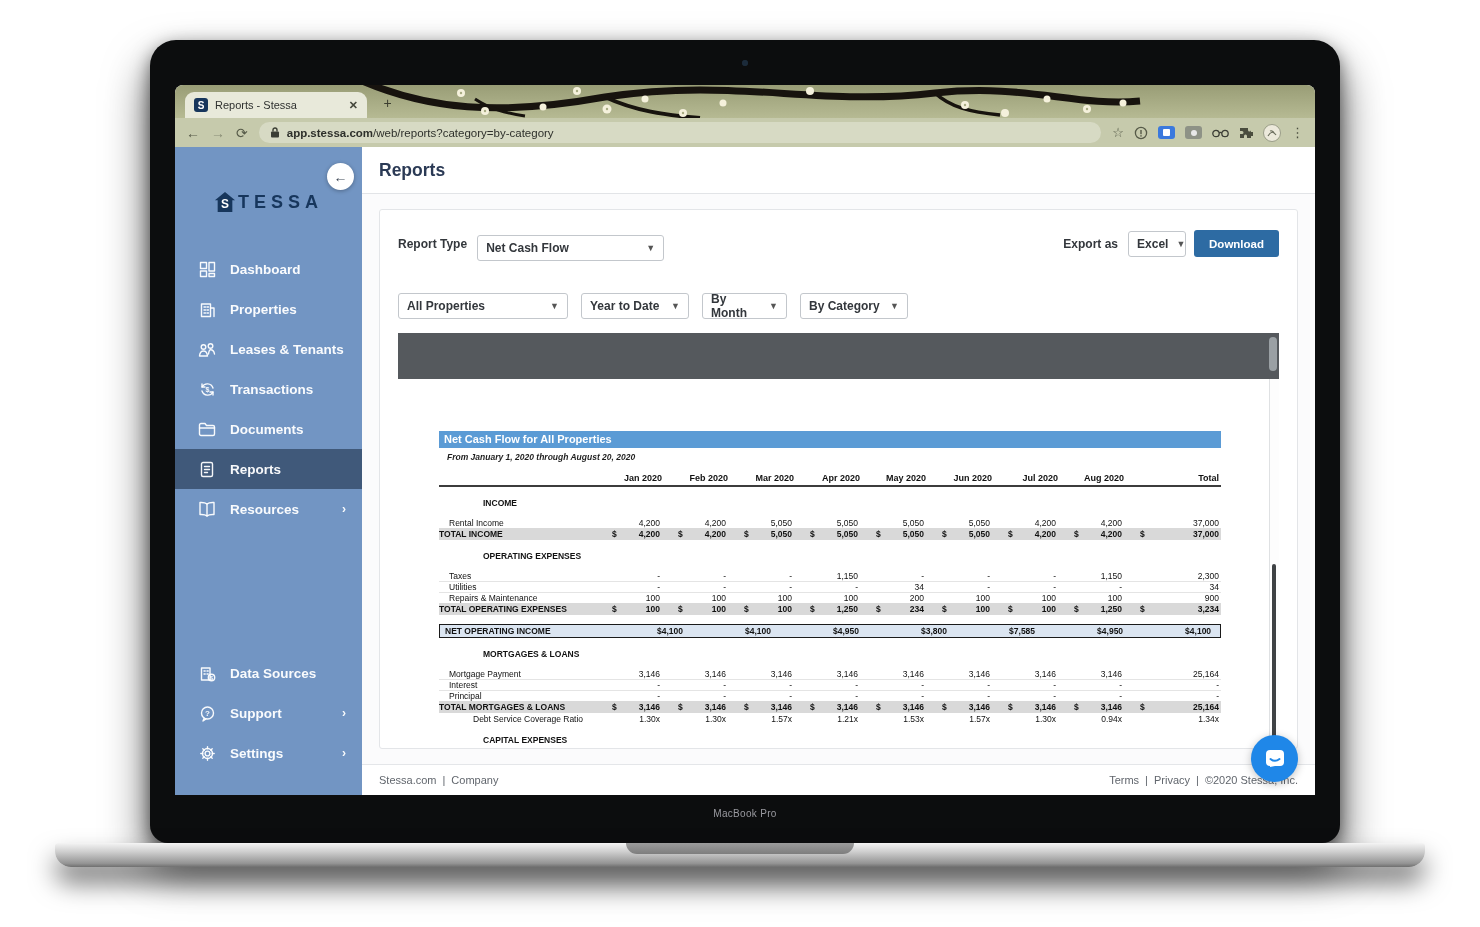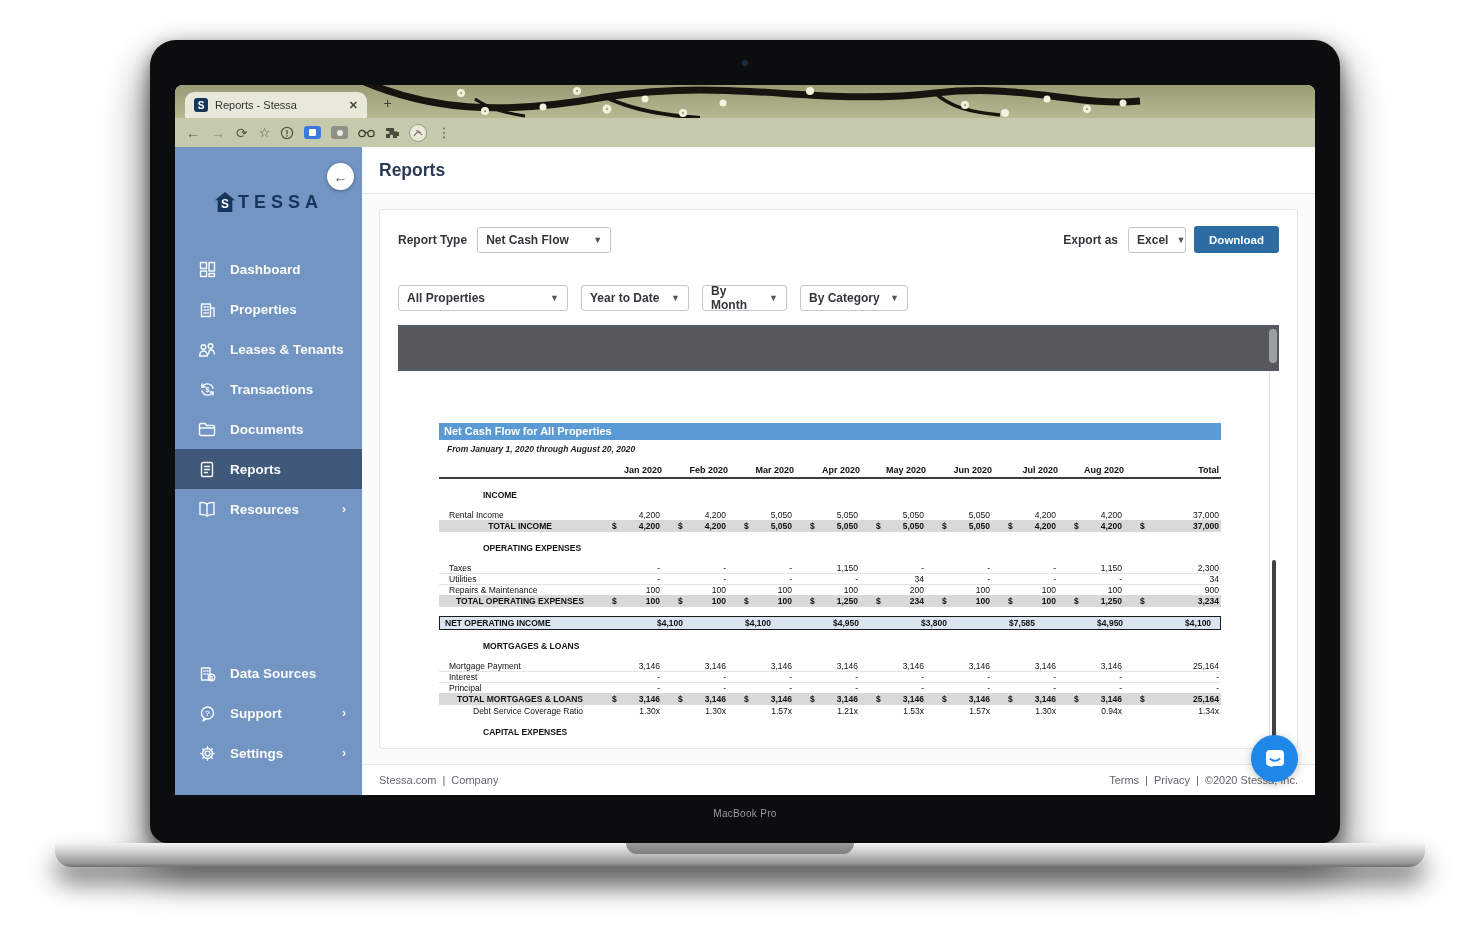--- a/index.html
+++ b/index.html
@@ -86,21 +86,21 @@
   .page-title{ font-size:17.5px; font-weight:bold; color:#2b3a55; }
   .content{ flex:1; padding:15px 17px 0 17px; min-height:0; }
   .panel{ background:#fff; border:1px solid #e3e5e8; border-radius:3px; height:540px;
     padding:16px 18px 0 18px; display:flex; flex-direction:column; }
 
   .controls-row{ display:flex; align-items:center; margin-bottom:20px; flex:0 0 auto; }
   .ctl-label{ font-size:12px; font-weight:bold; color:#33373c; margin-right:10px; }
   .select{ height:26px; border:1px solid #c3c7cc; border-radius:3px; background:#fff; display:flex; align-items:center;
     padding:0 8px; font-size:12px; font-weight:bold; color:#33373c; gap:8px; }
   .select .caret{ margin-left:auto; font-size:9px; color:#555; }
-  .sel-report{ width:134px; }
+  .sel-report{ width:187px;margin-top:9px; }
   .sel-excel{ width:58px; margin-right:8px; }
   .export-group{ margin-left:auto; display:flex; align-items:center; }
   .btn-download{ background:#2d6ba3; color:#fff; border:none; border-radius:3px; font-size:11.5px; font-weight:bold;
     padding:0 15px; height:27px; font-family:"Liberation Sans",sans-serif; }
 
   .filters-row{ display:flex; gap:13px; margin-bottom:14px; flex:0 0 auto;margin-top:12px; }
   .f0{ width:170px; } .f1{ width:108px; } .f2{ width:85px; } .f3{ width:108px; }
 
   
   .viewer{ flex:1; position:relative; overflow:hidden; min-height:0; }
@@ -112,21 +112,21 @@
   .doc-inner{ margin:52px 48px 0 41px; }
   .doc-titlebar{ background:#5b9bd5; color:#fff; font-weight:bold; font-size:11px; padding:2px 5px 3px; }
   .doc-sub{ font-style:italic; font-weight:bold; font-size:8.5px; color:#1e1e1e; margin:4px 0 0 8px; }
 
   .trow{ display:grid; grid-template-columns:165px repeat(8,1fr) 89px; align-items:center; height:11px; font-size:8.5px; color:#111; }
   .trow.hdr{ height:15px; font-size:9px; font-weight:bold; border-bottom:2px solid #3c3c3c; margin-top:10px; align-items:end; padding-bottom:2px; }
   .trow.section{ font-weight:bold; margin-top:11px; margin-bottom:9px; height:10px;margin-left:44px; }
   .trow.detail .lbl{ padding-left:10px; }
   .trow.detail.lined{ border-top:1px solid #e4e4e4; }
   .trow.total{ background:#d9d9d9; font-weight:bold; height:12px; }
-  .trow.total .lbl{ text-align:center; padding-right:3px; }
+  .trow.total .lbl{ text-align:left; padding-right:3px; }
   .trow.noi{ background:#dbe5f1; font-weight:bold; border:1.5px solid #1a1a1a; height:14px; margin:9px 0 2px 0;gap:44px; }
   .trow.noi .lbl{ padding-left:5px; }
   .trow.ratio .lbl{ padding-left:34px; }
   .cell{ text-align:right; padding-right:10px; white-space:nowrap; }
   .cell.tot{ padding-right:2px; }
   .cell.dollar{ display:flex; justify-content:space-between; padding-left:8px; }
   .cell.dollar.tot{ padding-right:2px; }
   .hcell{ text-align:right; padding-right:8px; }
   .hcell.tot{ padding-right:2px; }
 
@@ -184,20 +184,27 @@
         <div class="tab-title">Reports - Stessa</div>
         <div class="tab-close">✕</div>
       </div>
       <div class="newtab">+</div>
     </div>
 
     <div class="toolbar">
       <span class="nav-ic">←</span>
       <span class="nav-ic dim">→</span>
       <span class="nav-ic">⟳</span>
+      <div class="urlbar">
+        <svg width="10" height="11" viewBox="0 0 10 11">
+          <rect x="1" y="4.5" width="8" height="6" rx="1" fill="#3a3d34"></rect>
+          <path d="M3 4.5 V3 a2 2 0 0 1 4 0 V4.5" stroke="#3a3d34" stroke-width="1.4" fill="none"></path>
+        </svg>
+        <span><span class="url-host">app.stessa.com</span><span>/web/reports?category=by-category</span></span>
+      </div>
       <div class="right-ics">
         <span class="star">☆</span>
         <svg width="14" height="14" viewBox="0 0 14 14">
           <circle cx="7" cy="7" r="5.6" stroke="#565a48" stroke-width="1.3" fill="none"></circle>
           <rect x="6.3" y="4" width="1.4" height="4.2" fill="#565a48"></rect>
             <rect x="6.3" y="9.2" width="1.4" height="1.4" fill="#565a48"></rect>
         </svg>
         <div class="badge blue">
             <div class="inner"></div>
           </div>

